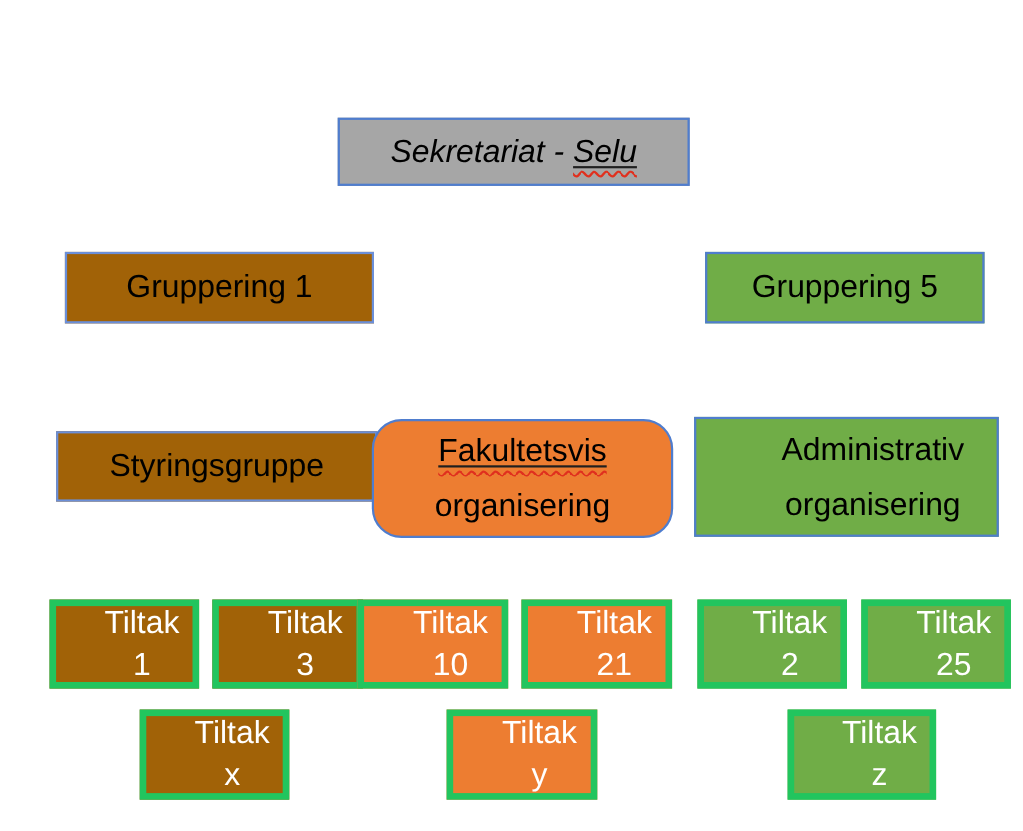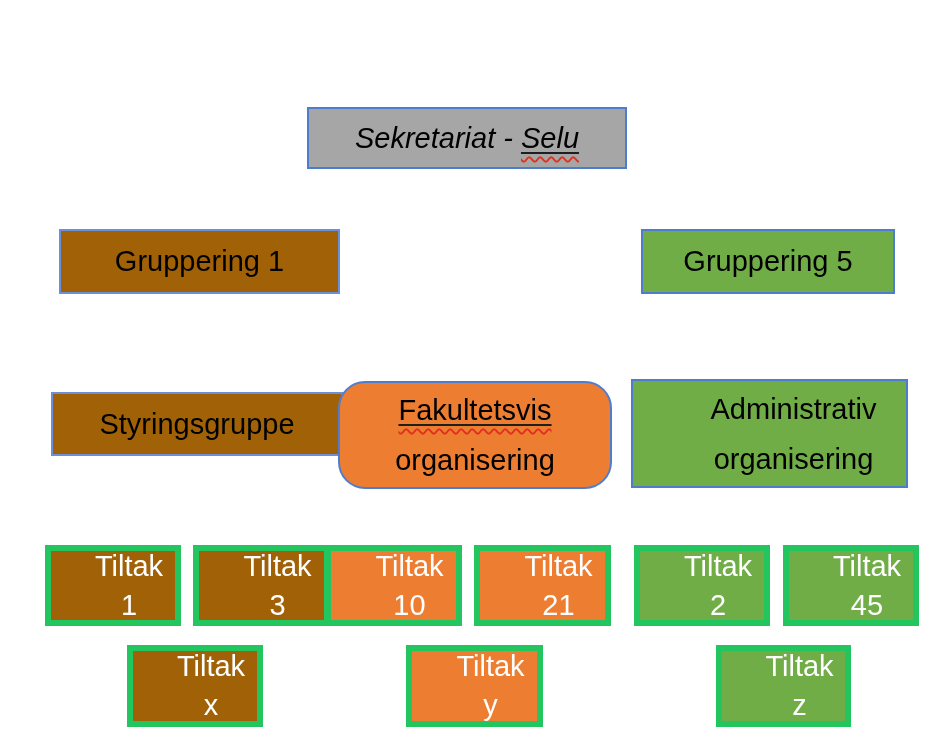--- a/index.html
+++ b/index.html
@@ -78,21 +78,21 @@
   <div class="box orange tiltak" style="left:474px;top:545px;width:137px;height:81px;">
     <span class="line">Tiltak</span>
     <span class="line">21</span>
   </div>
   <div class="box green tiltak" style="left:634px;top:545px;width:136px;height:81px;">
     <span class="line">Tiltak</span>
     <span class="line">2</span>
   </div>
   <div class="box green tiltak" style="left:783px;top:545px;width:136px;height:81px;">
     <span class="line">Tiltak</span>
-    <span class="line">45</span>
+    <span class="line">25</span>
   </div>
 
   <div class="box blue tiltak" style="left:100px;top:645px;width:136px;height:82px;">
     <span class="line">Tiltak</span>
     <span class="line">x</span>
   </div>
   <div class="box orange tiltak" style="left:406px;top:645px;width:137px;height:82px;">
     <span class="line">Tiltak</span>
     <span class="line">y</span>
   </div>

